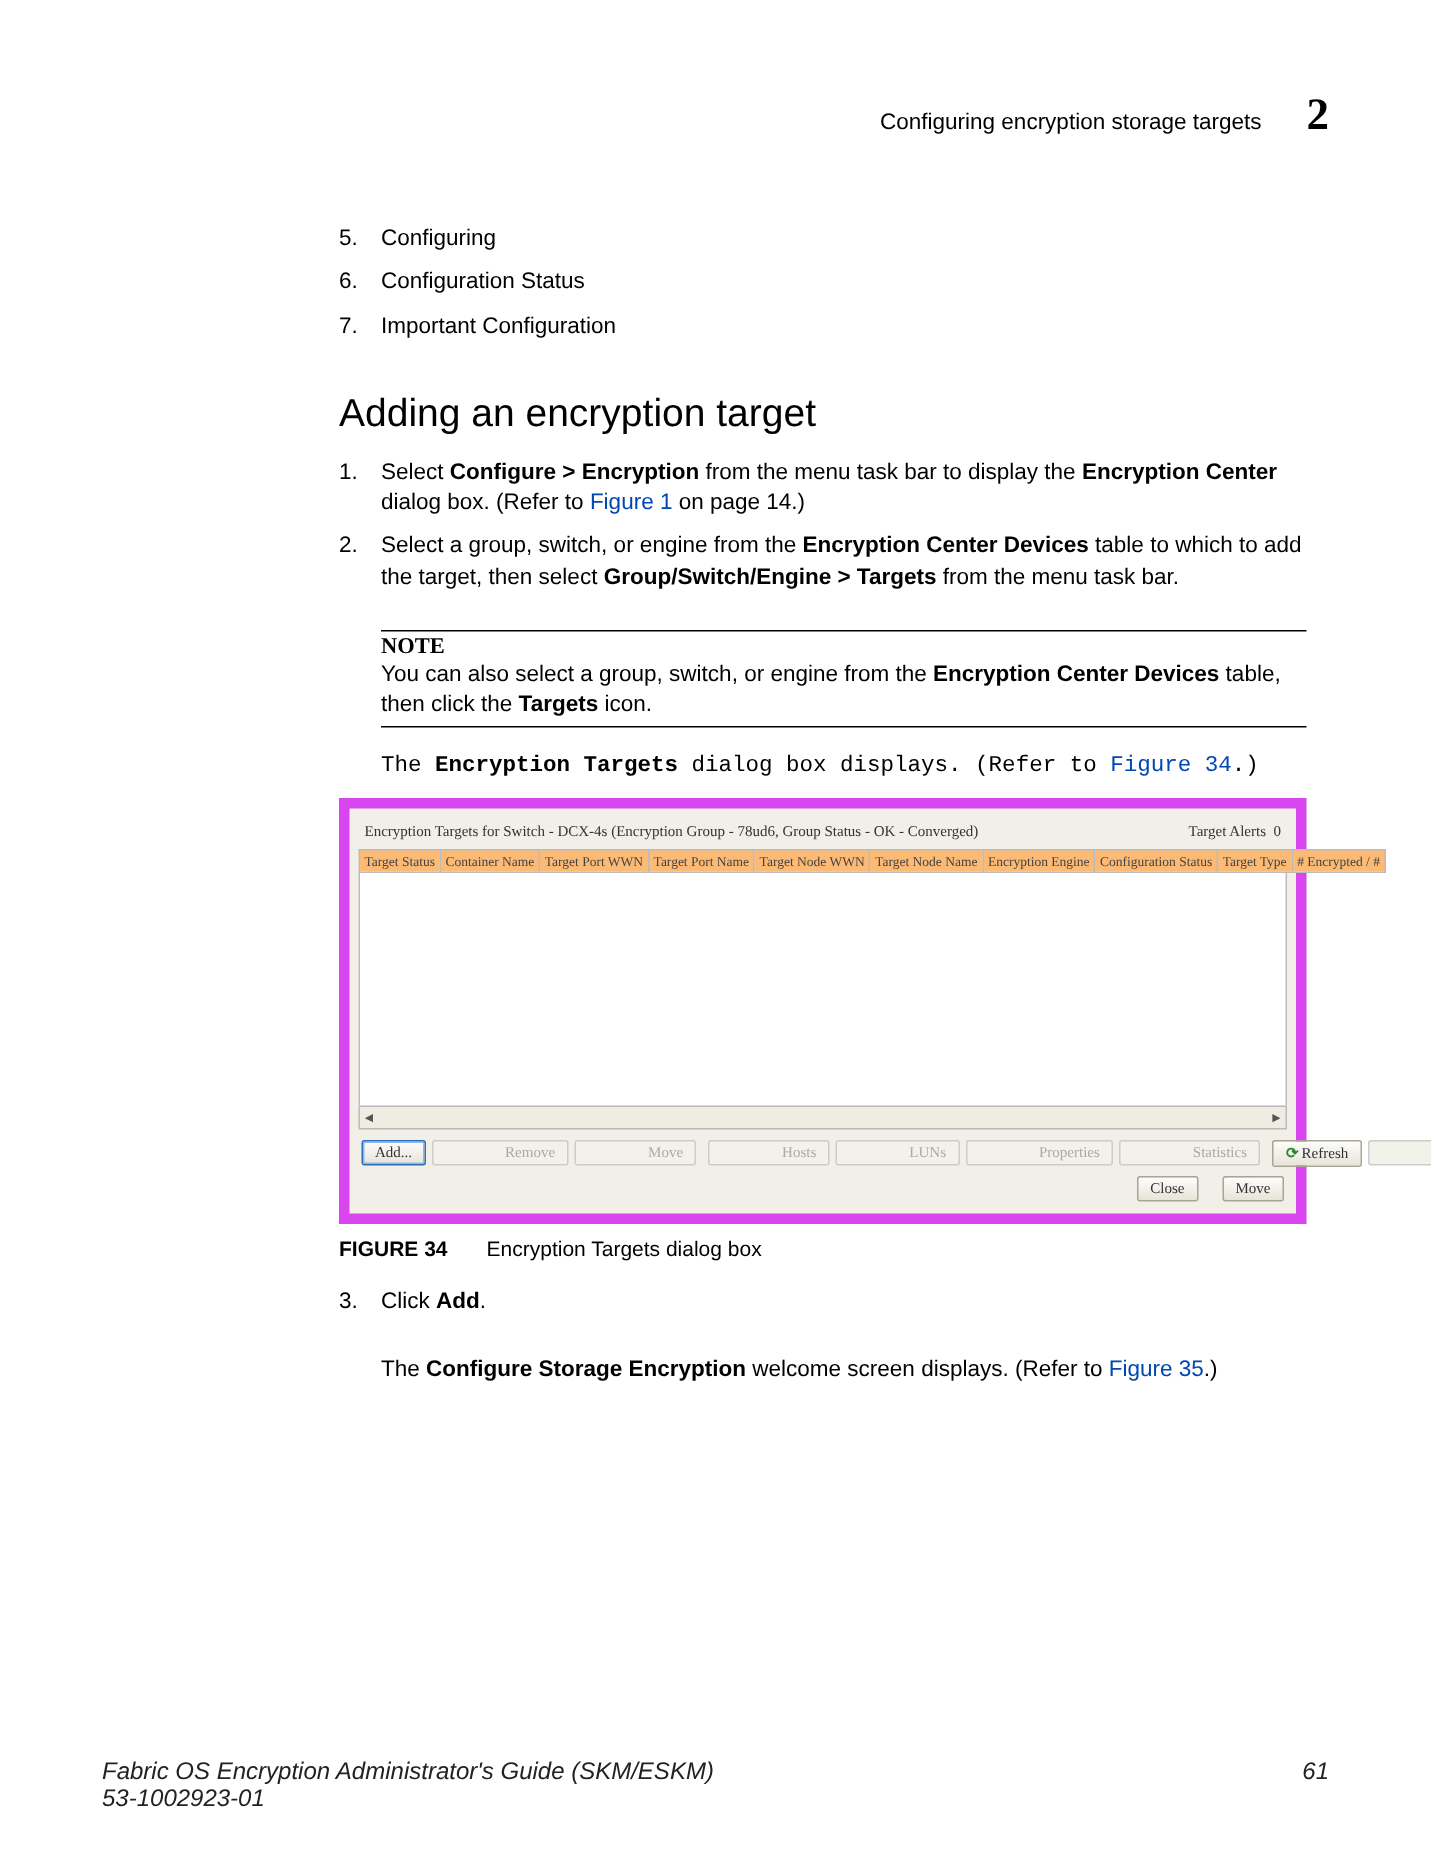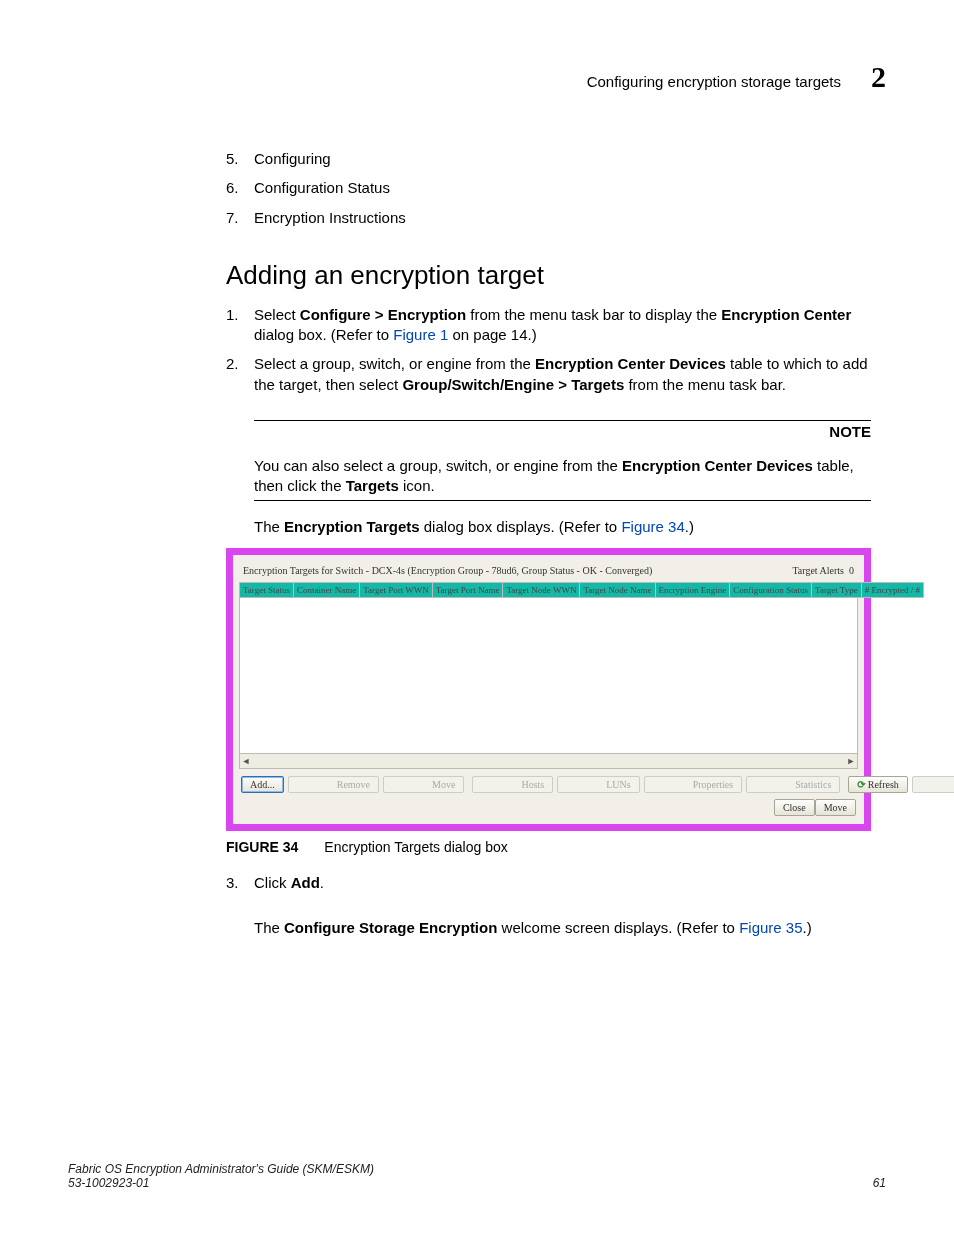--- a/index.html
+++ b/index.html
@@ -59,36 +59,36 @@
     margin: 32px 0 14px 0;
   }
   .b { font-weight: bold; }
   .link { color: #0047b3; }
   .note-rule {
     border-top: 1.5px solid #000;
     margin: 14px 0 2px 0;
   }
   .note-heading {
     font-weight: bold;
-    font-family: Liberation Sans, sans-serif;
+    font-family: Liberation Serif, serif;
     font-stretch: condensed;
-    margin-bottom: 16px;
-    text-align: right;
+    margin-bottom: 0;
   }
   .note-body {
     line-height: 1.35;
     margin-bottom: 4px;
   }
   .note-rule-bottom {
     border-top: 1px solid #000;
     margin-bottom: 16px;
   }
   .para {
     line-height: 1.35;
     margin-bottom: 10px;
+    font-family: Liberation Mono, monospace;
   }
   .indent-para {
     margin-left: 28px;
     line-height: 1.35;
   }
   
   .dialog {
     background: #f1efe8;
     border: 7px solid #d946ef;
     margin: 6px 0 8px 0;
@@ -107,21 +107,21 @@
     border-collapse: collapse;
     background: #fff;
     table-layout: auto;
   }
   .dialog-table th {
     border: 1px solid #bbb;
     font-weight: normal;
     font-size: 9px;
     padding: 2px 3px;
     white-space: nowrap;
-    background: #14b8a6;
+    background: #fdba74;
     color: #444;
   }
   .dialog-body {
     height: 155px;
     background: #fff;
     margin: 0 6px;
     border-left: 1px solid #bbb;
     border-right: 1px solid #bbb;
   }
   .scroll-row {
@@ -153,42 +153,41 @@
     white-space: nowrap;
   }
   .btn.primary { border-color: #2b6fb6; box-shadow: 0 0 0 1px #8fb9e8 inset; }
   .btn.disabled { color: #aaa; border-color: #ccc; background: #f2f1ea; padding-left: 48px; }
   .refresh-icon { color: #2a8a2a; font-weight: bold; display:inline-block; margin-right:2px;}
   .btn-row .spacer { flex: 1; }
   .bottom-btn-row {
     display:flex;
     justify-content:flex-end;
     padding: 2px 8px 8px 8px;
-    gap:0;
+    gap:16px;
   }
   .figcap {
     font-size: 14px;
     margin-bottom: 18px;
   }
   .figcap .label {
     font-weight: bold;
     font-family: "Arial Narrow", Arial, sans-serif;
     font-stretch: condensed;
     margin-right: 26px;
   }
   .footer {
     position: absolute;
-    bottom: 45px;
+    bottom: 26px;
     left: 68px;
     right: 68px;
     display: flex;
     justify-content: space-between;
-    align-items: flex-end;
     font-style: italic;
-    font-size: 12px;
+    font-size: 16px;
     color: #222;
   }
   .footer .right { font-style: italic; }
 </style>
 </head>
 <body>
 
 <div class="page">
   <div class="running-head">
     <span class="running-head-title">Configuring encryption storage targets</span>
@@ -201,21 +200,21 @@
       <li>
           <span class="n">5.</span>
           <span>Configuring</span>
         </li>
       <li>
           <span class="n">6.</span>
           <span>Configuration Status</span>
         </li>
       <li>
           <span class="n">7.</span>
-          <span>Encryption Instructions</span>
+          <span>Important Configuration</span>
         </li>
     </ol>
 
     <h2 class="section">Adding an encryption target</h2>
 
     <ol class="num-list">
       <li>
         <span class="n">1.</span>
         <span>
           <span>Select </span><span class="b">Configure &gt; Encryption</span><span> from the menu task bar to display the </span><span class="b">Encryption Center</span><span> dialog box. (Refer to </span><span class="link">Figure 1</span><span> on page 14.)</span>

